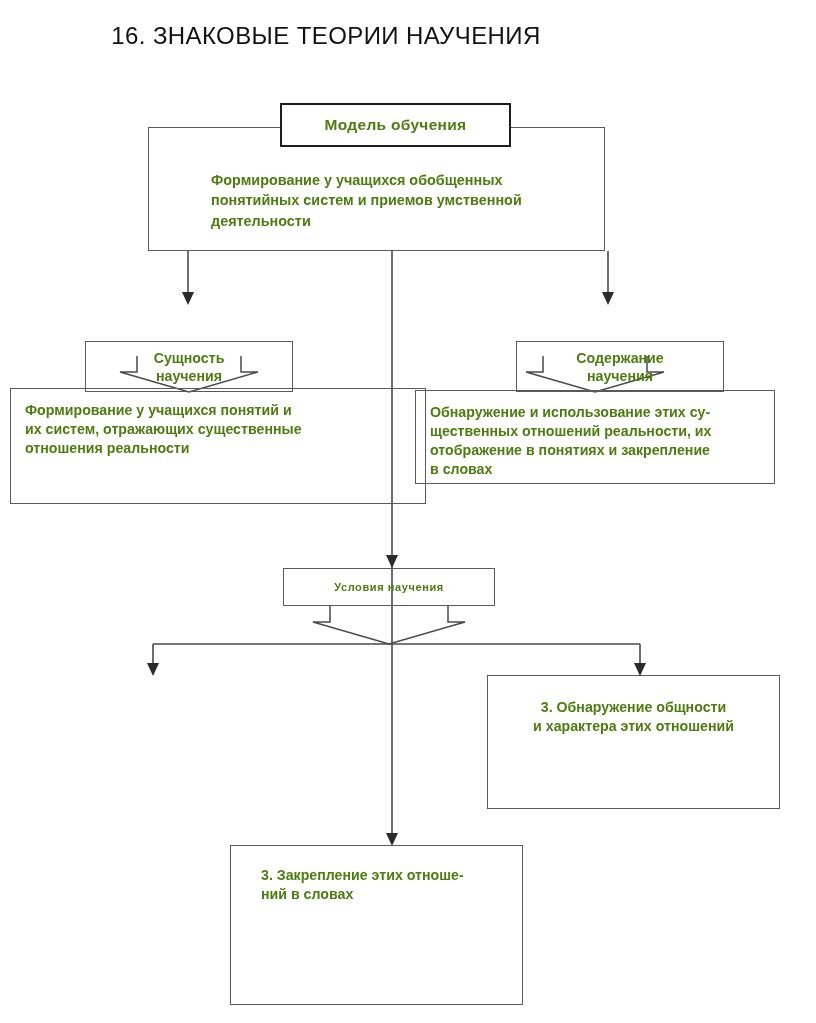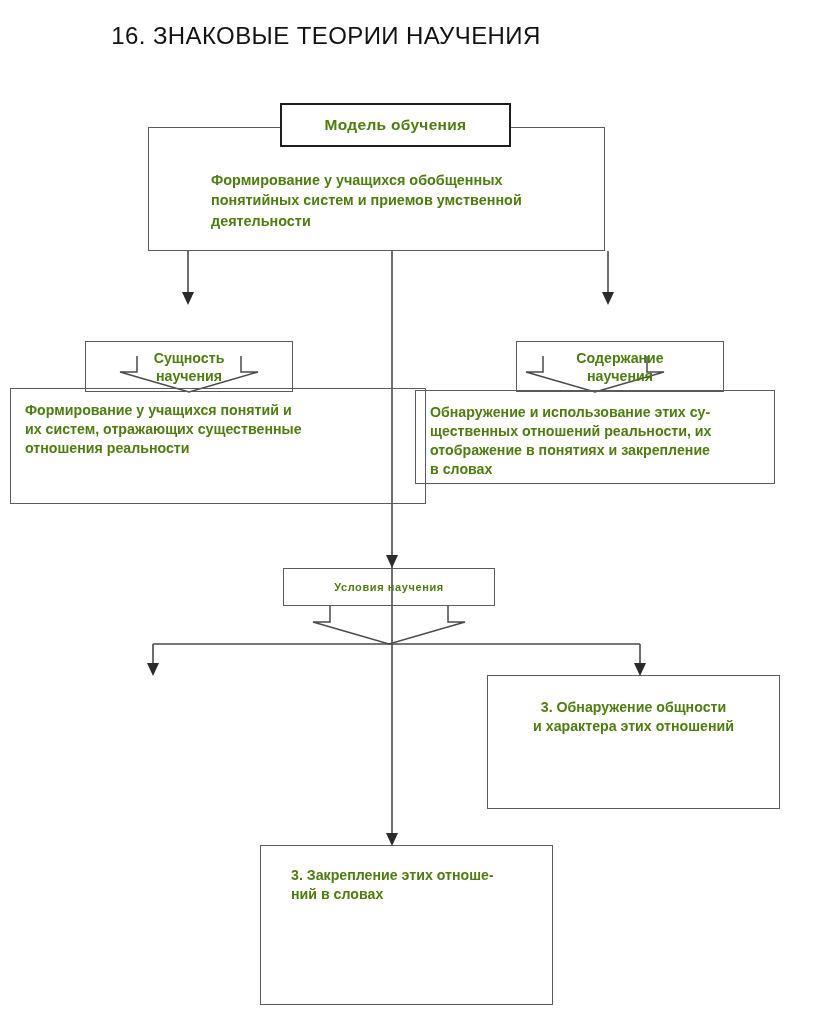--- a/index.html
+++ b/index.html
@@ -88,21 +88,21 @@
   #essence-box .txt, #content-box .txt { padding-top: 7px; line-height: 1.3; }
 
   #essence-detail { left: 10px; top: 388px; width: 416px; height: 116px; }
   #content-detail { left: 415px; top: 390px; width: 360px; height: 94px; }
 
   #conditions-box { left: 283px; top: 568px; width: 212px; height: 38px; }
   #conditions-box .txt { font-size: 11px; letter-spacing: 0.6px; }
 
   #cond-1 { left: 8px; top: 675px; width: 292px; height: 136px; }
   #cond-2 { left: 487px; top: 675px; width: 293px; height: 134px; }
-  #cond-3 { left: 260px; top: 845px; width: 293px; height: 160px; }
+  #cond-3 { left: 230px; top: 845px; width: 293px; height: 160px; }
   #cond-2 .txt { padding-top: 22px; }
   #cond-3 .txt { padding-top: 20px; }
 </style>
 </head>
 <body>
 
 <div id="diagram-root">
 
   <div class="title">16. ЗНАКОВЫЕ ТЕОРИИ НАУЧЕНИЯ</div>
 

